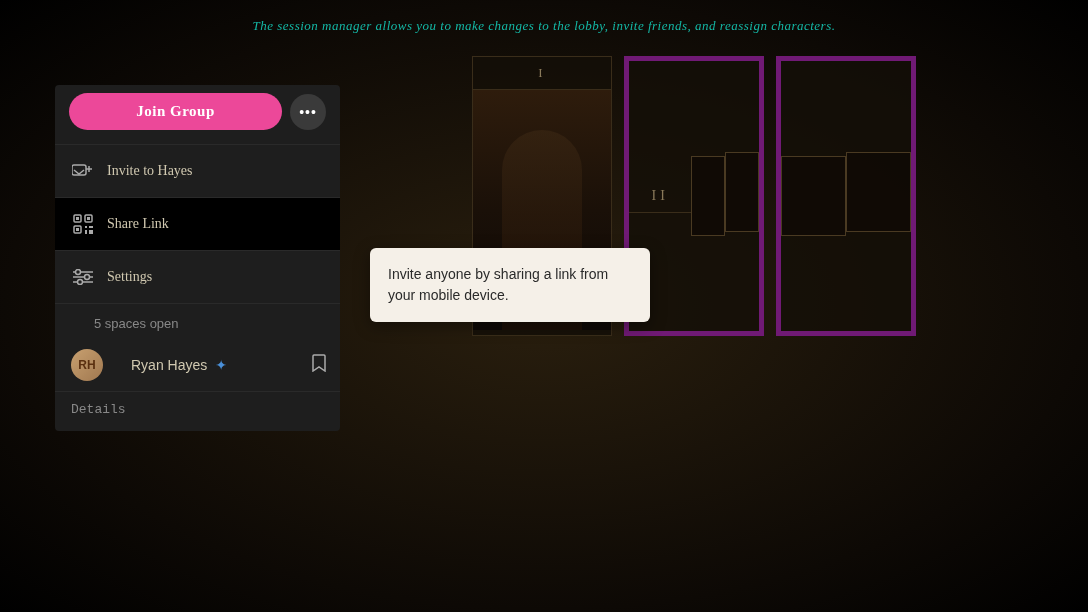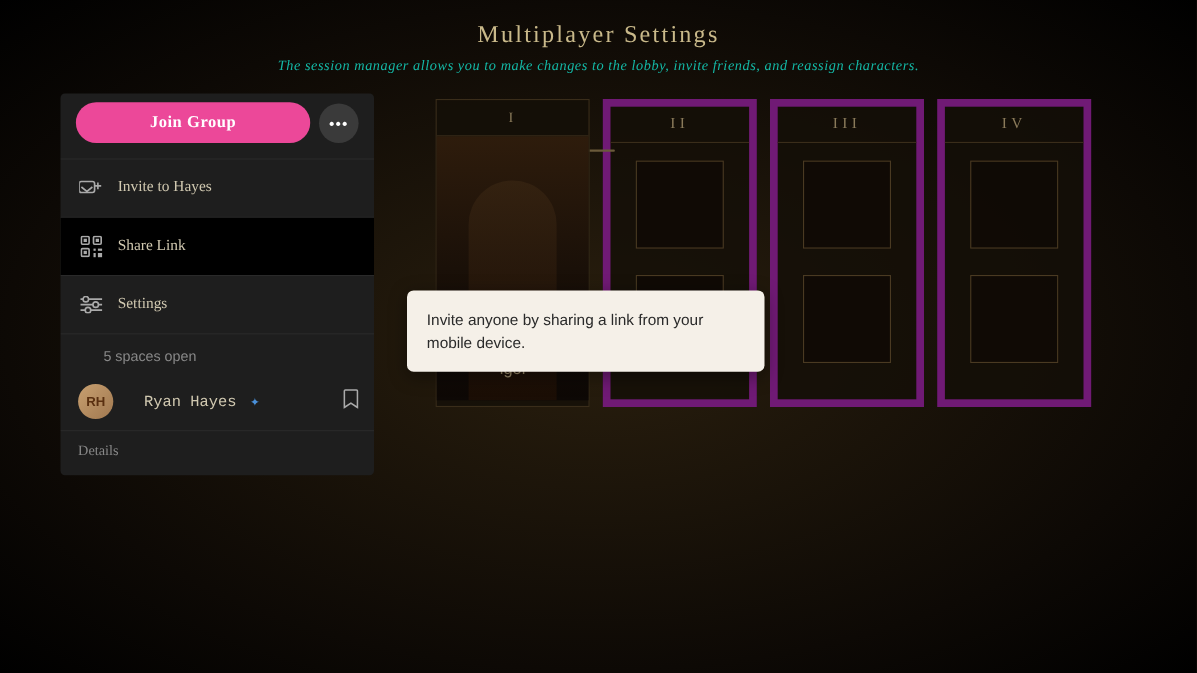--- a/index.html
+++ b/index.html
@@ -56,23 +56,23 @@
       justify-content: center;
       gap: 12px;
       margin-top: 20px;
       padding: 0 60px 0 360px;
       width: 100%;
     }
 
     .slot {
       width: 140px;
       background: rgba(20, 15, 8, 0.8);
-      border: 7px solid #701a75;
-      display: flex;
-      flex-direction: column;
+      border: 5px solid #701a75;
+      display: flex;
+      flex-direction: row;
       align-items: center;
     }
 
     .slot-header {
       padding: 8px;
       font-size: 14px;
       color: #8a7a5a;
       letter-spacing: 3px;
       text-align: center;
       border-bottom: 1px solid #3a2d1a;
@@ -234,21 +234,21 @@
       background: #444;
       display: flex;
       align-items: center;
       justify-content: center;
       font-size: 14px;
     }
 
     .player-name {
       font-size: 14px;
       color: #d0c8b0;
-      font-family: Liberation Mono, monospace;
+      font-family: Liberation Sans, sans-serif;
     }
 
     .ps-plus-icon {
       color: #4a90d9;
       font-size: 14px;
       margin-left: 4px;
     }
 
     .bookmark-icon {
       position: absolute;
@@ -256,30 +256,30 @@
       top: 50%;
       transform: translateY(-50%);
       color: #aaa;
       font-size: 16px;
     }
 
     .details-label {
       padding: 10px 16px 14px;
       font-size: 13px;
       color: #888;
-      font-family: Liberation Serif, serif;
+      font-family: Liberation Mono, monospace;
       cursor: pointer;
     }
 
     
     .tooltip-popup {
       position: absolute;
       left: 370px;
-      top: 264px;
-      width: 325px;
+      top: 248px;
+      width: 280px;
       background: #f5f0e8;
       border-radius: 6px;
       padding: 16px 18px;
       z-index: 20;
       box-shadow: 0 4px 16px rgba(0,0,0,0.4);
     }
 
     .tooltip-text {
       font-size: 14px;
       color: #2a2a2a;
@@ -327,21 +327,20 @@
       letter-spacing: 4px;
     }
   </style>
 </head>
 <body>
 
 <div class="bg"></div>
 
 <div class="main-content">
 
-  <h1 class="page-title">Multiplayer Settings</h1>
   <p class="page-subtitle">The session manager allows you to make changes to the lobby, invite friends, and reassign characters.</p>
 
   <div class="slot-scroll-indicator"></div>
 
   <div class="slots-area">
 
     <div class="first-slot" style="margin-left: 0;">
       <div style="padding: 8px; text-align: center; border-bottom: 1px solid #3a2d1a; font-size: 13px; color: #8a7a5a; letter-spacing: 3px;">I</div>
 
       <div style="width:100%; height:240px; background: linear-gradient(180deg, #2e1c0c 0%, #1a1008 50%, #0d0805 100%); position:relative; overflow:hidden;">
@@ -350,28 +349,22 @@
         <div style="position:absolute; bottom:20px; left:0; right:0; text-align:center; font-size:15px; color:#9a8a6a; font-family:Arial,sans-serif;">lgol</div>
       </div>
     </div>
 
     <div class="slot">
       <div class="slot-header roman-numeral">II</div>
       <div class="slot-portrait"></div>
       <div class="slot-character-preview"></div>
     </div>
 
+
     <div class="slot">
-      <div class="slot-header roman-numeral">III</div>
-      <div class="slot-portrait"></div>
-      <div class="slot-character-preview"></div>
-    </div>
-
-    <div class="slot">
-      <div class="slot-header roman-numeral">IV</div>
       <div class="slot-portrait"></div>
       <div class="slot-character-preview"></div>
     </div>
   </div>
 </div>
 
 <div class="left-panel">
 
 
   <div class="join-group-row">

